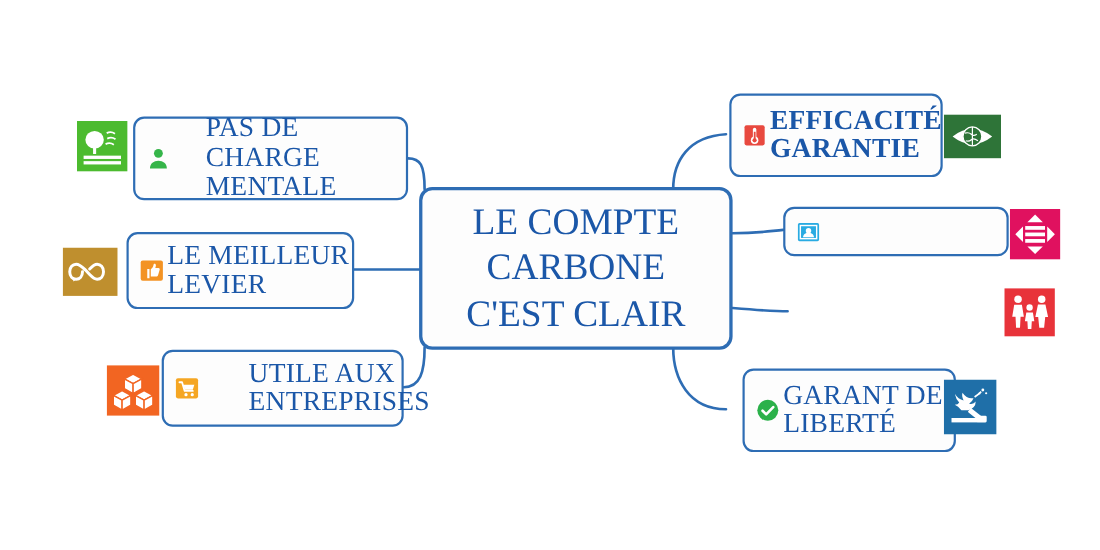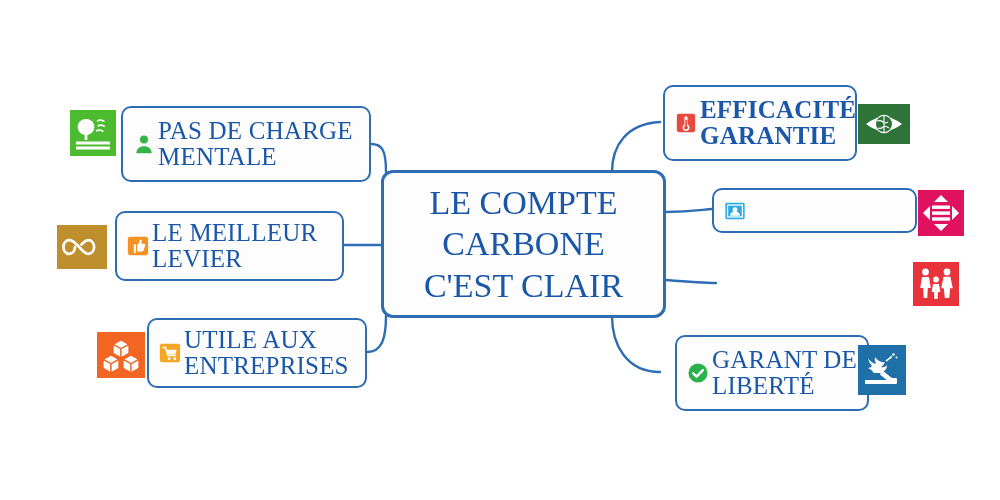--- a/index.html
+++ b/index.html
@@ -100,59 +100,59 @@
       <path d="M 612 316 C 612 344 626 372 660 372"></path>
     </g>
   </svg>
 
   <div class="node node-central" style="left:381px; top:170px; width:285px; height:148px;">
     <div class="central-label">LE COMPTE
 CARBONE
 C'EST CLAIR</div>
   </div>
 
-  <div class="node" style="left:121px; top:106px; width:250px; height:76px;">
+  <div class="node" style="left:121px; top:106px; width:250px; height:76px;gap:29px;">
     <svg class="inline-icon" viewBox="0 0 24 24">
       <circle cx="12" cy="7" r="4.4" fill="#35B549"></circle>
       <path d="M3.6 22c0-4.8 3.8-7.6 8.4-7.6s8.4 2.8 8.4 7.6z" fill="#35B549"></path>
     </svg>
     <div class="node-label">PAS DE CHARGE
 MENTALE</div>
   </div>
   <div class="badge-icon" style="left:70px; top:110px;">
     <svg width="46" height="46" viewBox="0 0 46 46">
       <rect width="46" height="46" fill="#4CBB2F"></rect>
       <ellipse cx="16" cy="17" rx="8.4" ry="8" fill="#FFFFFF"></ellipse>
       <rect x="14.6" y="22" width="2.8" height="8" fill="#FFFFFF"></rect>
       <path d="M27 11 q4 -2 7.5 .6" stroke="#FFFFFF" stroke-width="1.6" fill="none"></path>
       <path d="M27.5 16 q4 -2 7.5 .6" stroke="#FFFFFF" stroke-width="1.6" fill="none"></path>
       <path d="M26 21 q4 -2 7.5 .6" stroke="#FFFFFF" stroke-width="1.6" fill="none"></path>
       <rect x="6" y="31.5" width="34" height="3" fill="#FFFFFF"></rect>
       <rect x="6" y="36.5" width="34" height="3" fill="#FFFFFF"></rect>
     </svg>
   </div>
 
-  <div class="node" style="left:115px; top:211px; width:229px; height:70px;">
+  <div class="node" style="left:115px; top:211px; width:207px; height:70px;">
     <svg class="inline-icon" viewBox="0 0 24 24">
       <rect x="1" y="2" width="22" height="20" rx="2" fill="#F39324"></rect>
       <path d="M7.5 19.5h2.2V10.3H7.5z" fill="#FFFFFF"></path>
       <path d="M11 10.6c1.6-1 2.6-2.4 2.7-4.3.05-1 .9-1.4 1.6-1 .7.4.9 1.3.7 2.2l-.5 2h3.1c.9 0 1.5.8 1.2 1.7l-1.6 5.4c-.25.8-.95 1.3-1.8 1.3H11z" fill="#FFFFFF"></path>
     </svg>
     <div class="node-label">LE MEILLEUR
 LEVIER</div>
   </div>
   <div class="badge-icon" style="left:57px; top:225px;">
     <svg width="50" height="44" viewBox="0 0 50 44">
       <rect width="50" height="44" fill="#BF8F2E"></rect>
       <path d="M18 22c0 4.2-2.6 6.8-5.8 6.8S6.4 26.2 6.4 22s2.6-6.8 5.8-6.8c3.4 0 5.6 2.4 8.3 5.1l4 4.2c2.4 2.5 4.2 4.3 6.8 4.3 3.2 0 5.8-2.6 5.8-6.8s-2.6-6.8-5.8-6.8c-2.6 0-4.4 1.8-6.8 4.3" stroke="#FFFFFF" stroke-width="2.7" fill="none" stroke-linecap="round"></path>
       <path d="M12.4 28.8 l-3.2 -2.2 l.6 4.2 z" fill="#FFFFFF"></path>
     </svg>
   </div>
 
-  <div class="node" style="left:147px; top:318px; width:220px; height:70px;">
+  <div class="node" style="left:147px; top:318px; width:220px; height:70px;gap:42px;">
     <svg class="inline-icon" viewBox="0 0 24 24">
       <rect x="1" y="2" width="22" height="20" rx="2" fill="#F5A623"></rect>
       <path d="M4.5 6h2.6l2.6 8.6h8.1" stroke="#FFFFFF" stroke-width="1.8" fill="none" stroke-linecap="round" stroke-linejoin="round"></path>
       <path d="M8.3 8.4h11l-1.6 5H9.8z" fill="#FFFFFF"></path>
       <circle cx="11" cy="18.3" r="1.6" fill="#FFFFFF"></circle>
       <circle cx="17.2" cy="18.3" r="1.6" fill="#FFFFFF"></circle>
     </svg>
     <div class="node-label">UTILE AUX
 ENTREPRISES</div>
   </div>

